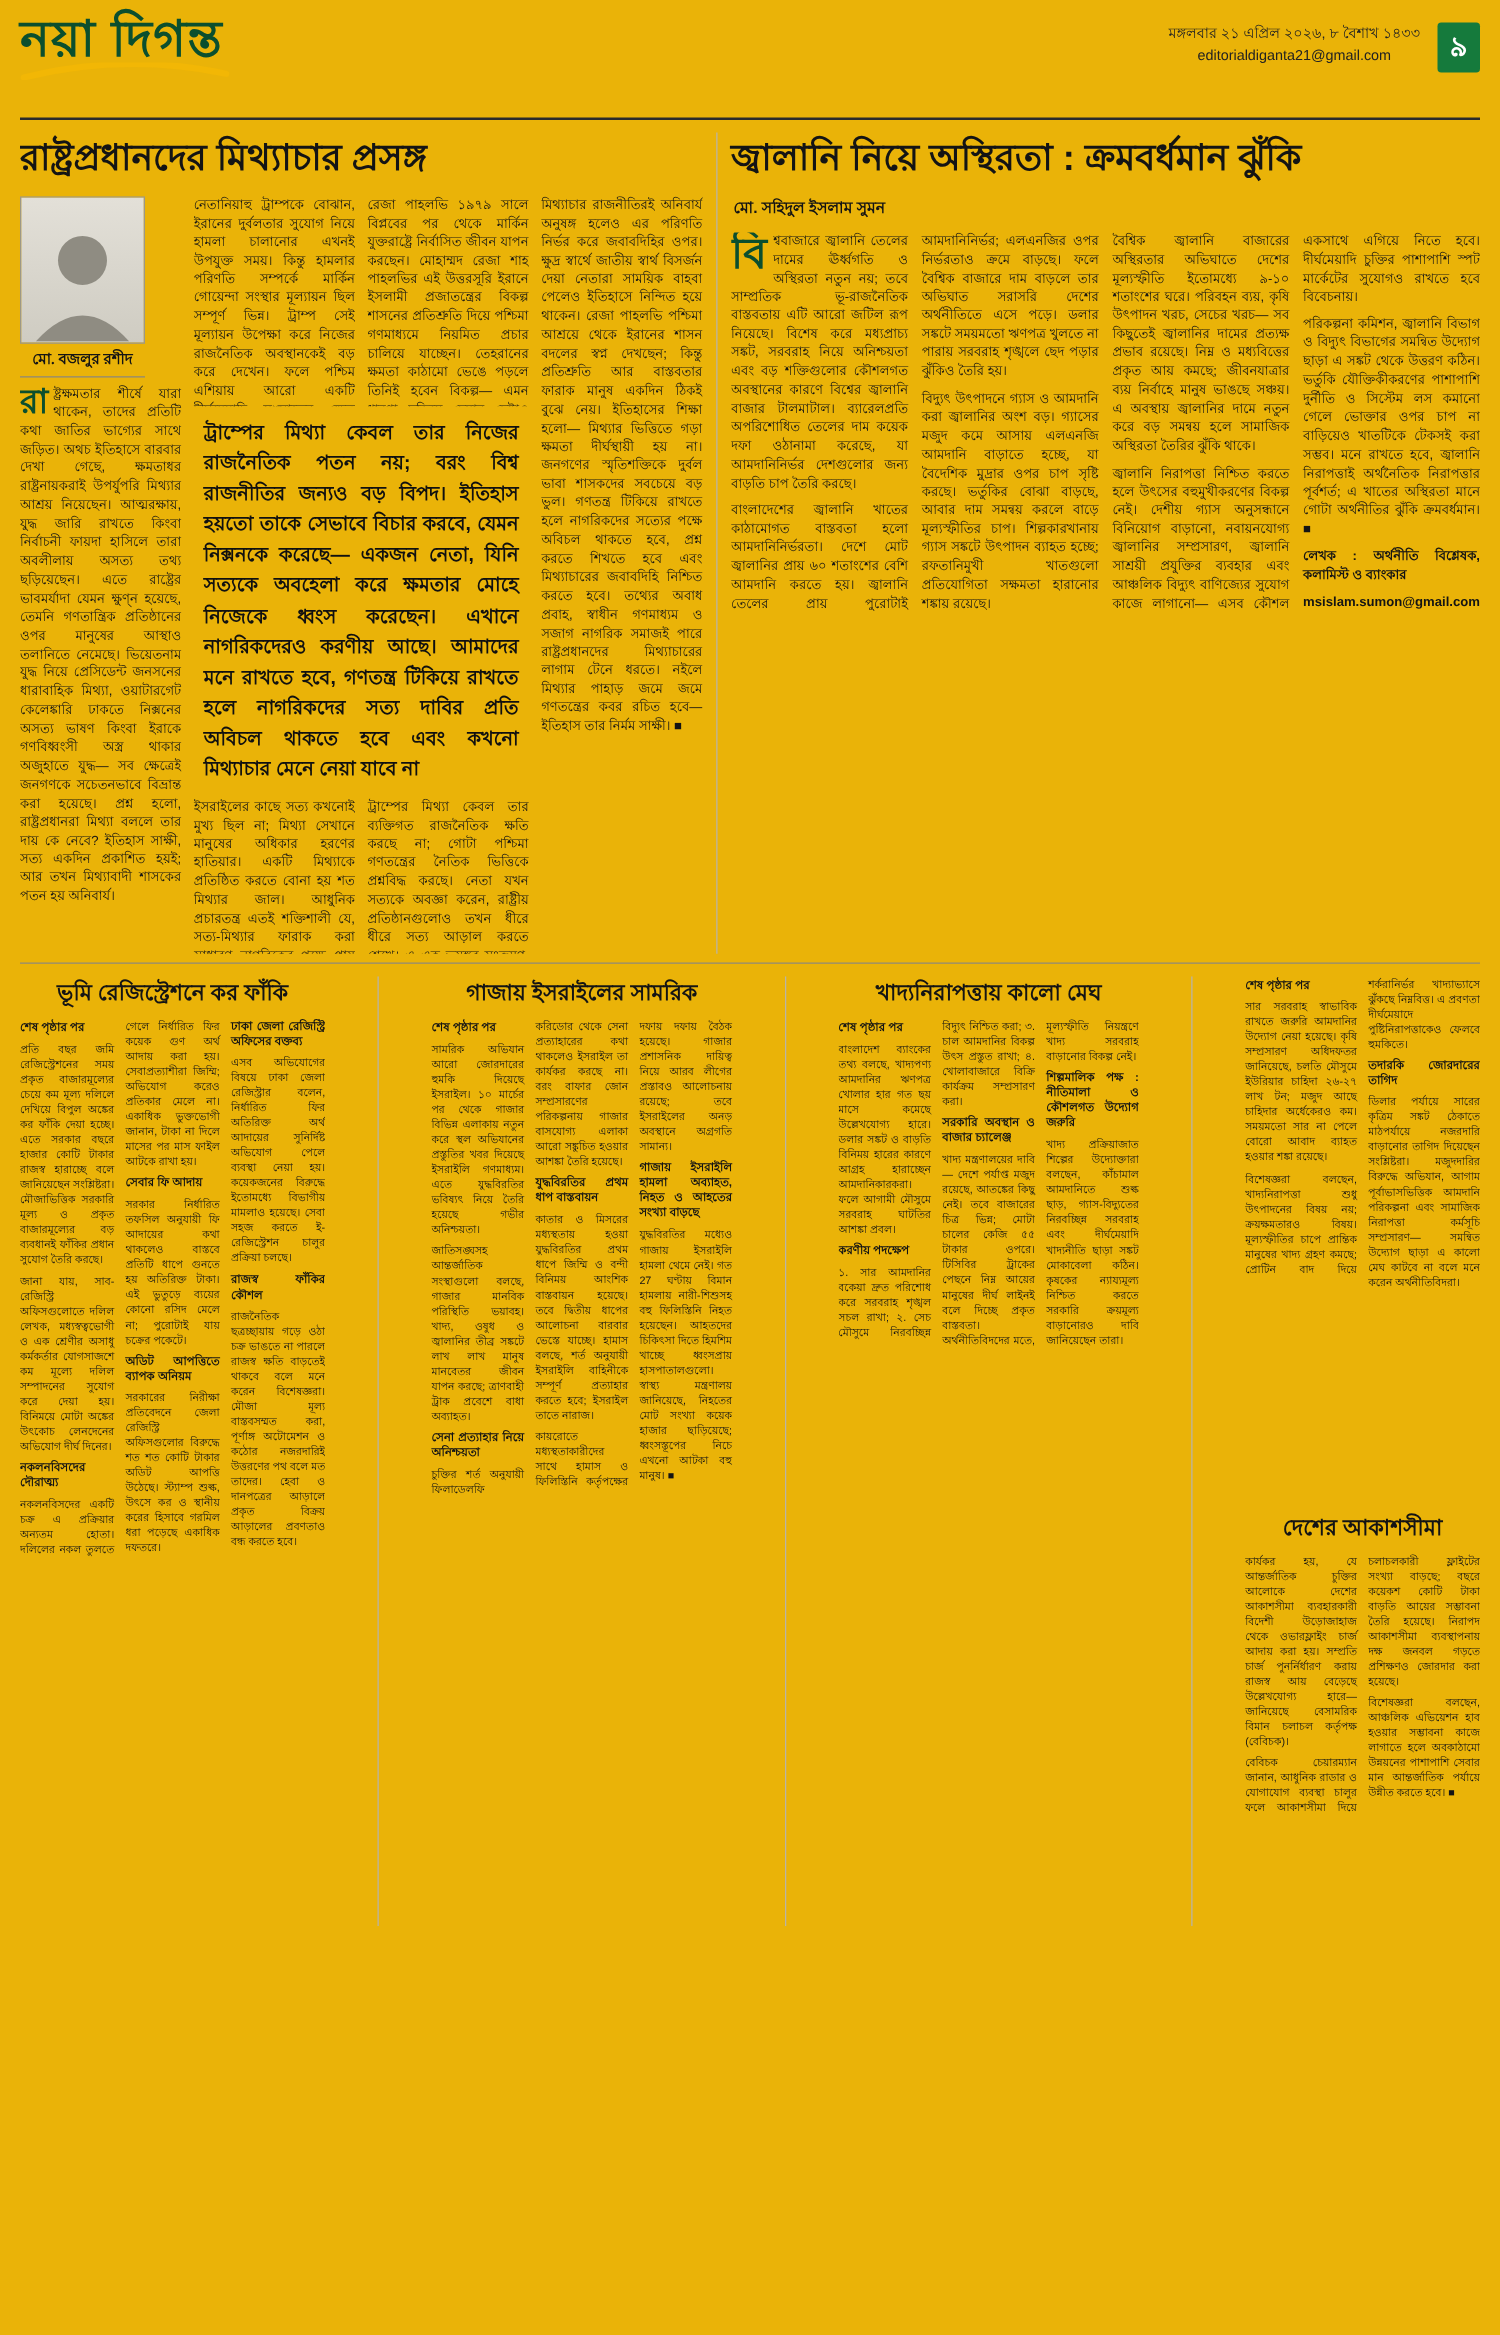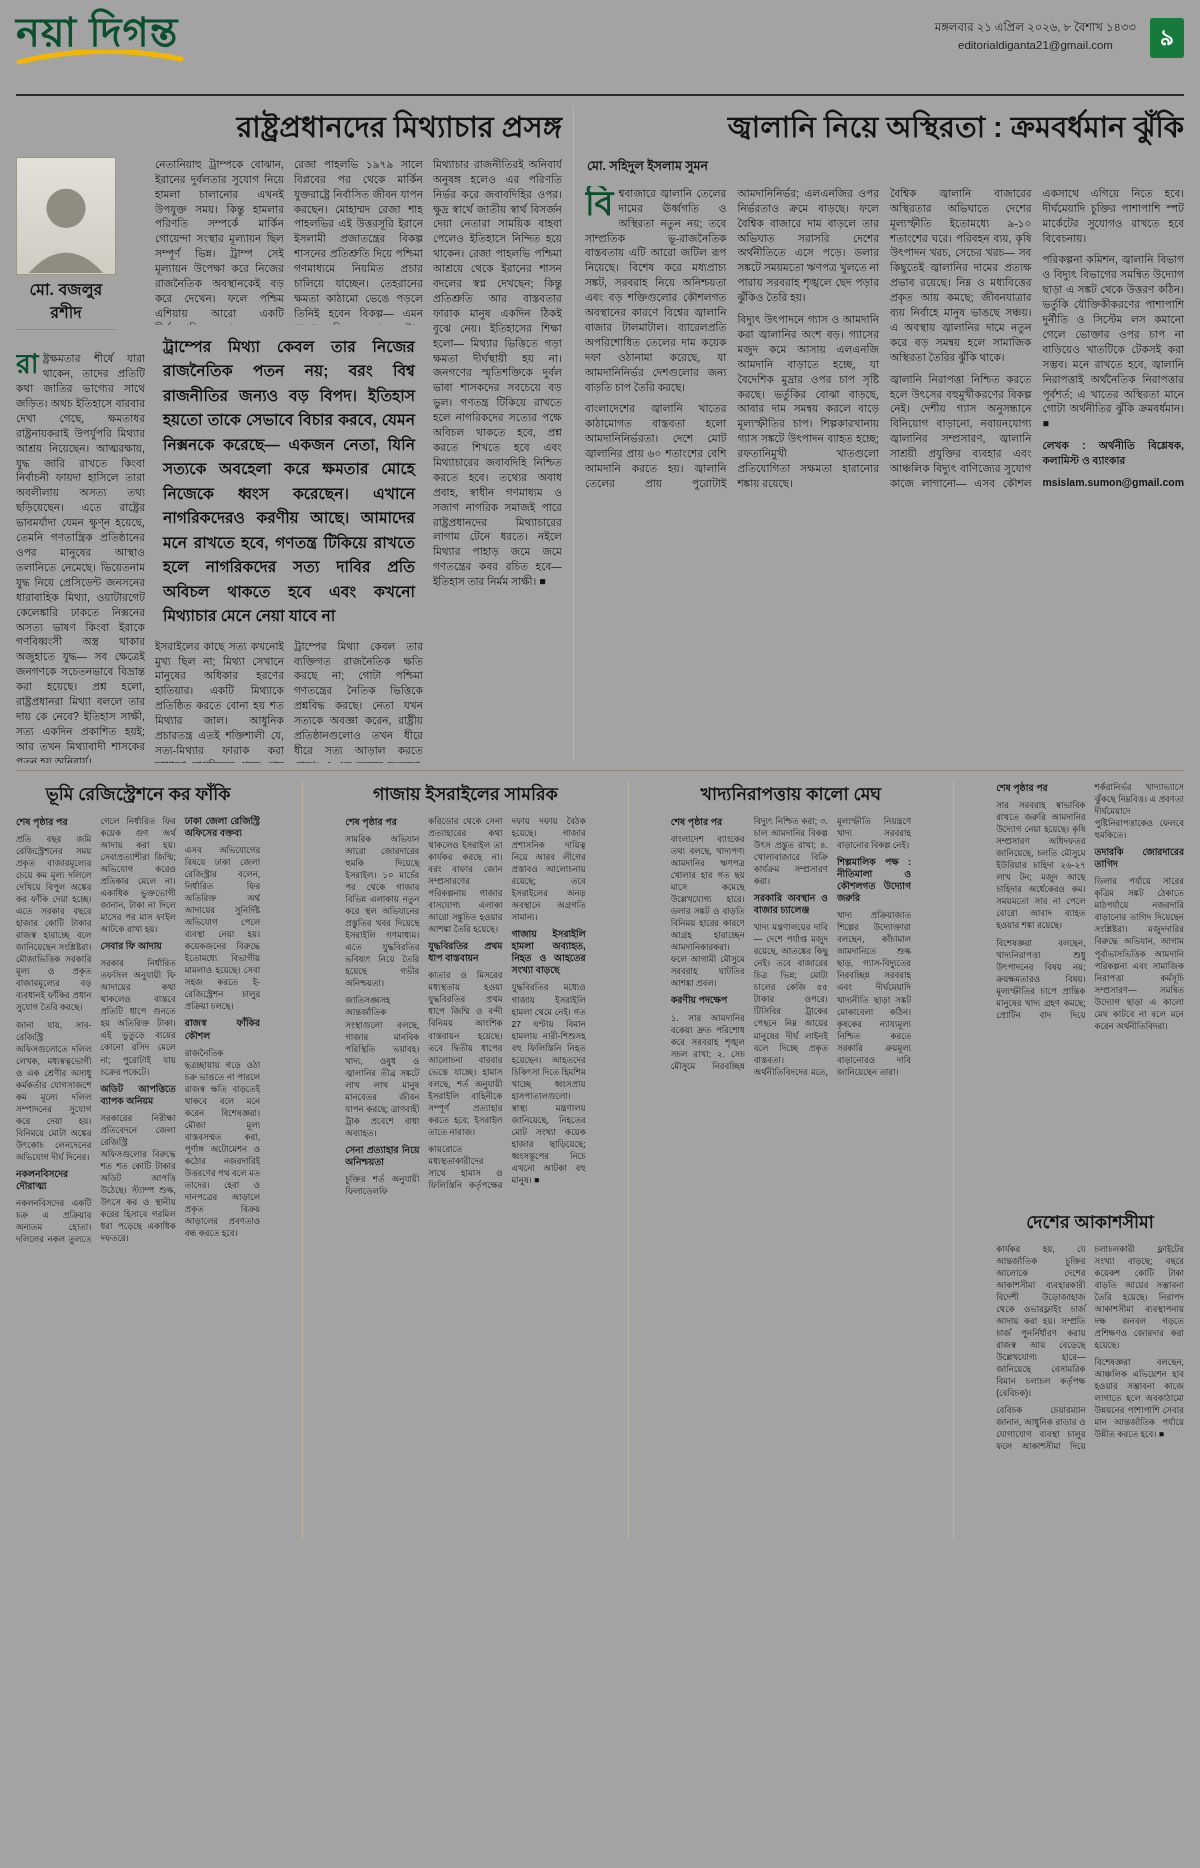--- a/index.html
+++ b/index.html
@@ -1,19 +1,19 @@
 <!DOCTYPE html>
 <html><head>
 <meta charset="utf-8">
 <style>
   * { box-sizing: border-box; margin: 0; padding: 0; }
   html, body { background: #ffffff; }
   .page {
     width: 1200px; height: 1868px; margin: 0 auto; position: relative;
-    background: #a3a3a3; color: #141414;
+    background: #eab308; color: #141414;
     font-family: "Liberation Sans", "DejaVu Sans", sans-serif;
     padding: 10px 16px; overflow: hidden;
   }
   
   .masthead { display: flex; justify-content: space-between; align-items: flex-start; height: 82px; }
   .logo { display: inline-block; }
   .logo-text { font-size: 40px; font-weight: bold; color: #0b4f2e; letter-spacing: 1px; line-height: 1.1; display: block; }
   .swoosh { display: block; margin-top: -4px; }
   .mast-right { display: flex; align-items: flex-start; gap: 14px; margin-top: 8px; }
   .mast-lines { text-align: center; font-size: 11.5px; line-height: 1.6; color: #222; }
@@ -23,38 +23,38 @@
     font-size: 22px; font-weight: bold;
   }
   .header-rule { border-top: 2px solid #2b2b2b; margin: 2px 0 0; }
 
   
   .top-section {
     display: grid; grid-template-columns: 1fr 1px 1fr; column-gap: 11px;
     padding: 10px 0 8px; height: 672px; overflow: hidden;
   }
   .vrule { background: #b9b4a6; width: 1px; }
-  .headline-1 { font-size: 29px; font-weight: bold; text-align: right; padding: 4px 0 12px; line-height: 1.2; }
+  .headline-1 { font-size: 29px; font-weight: bold; text-align: left; padding: 4px 0 12px; line-height: 1.2; }
 
   .lies-grid {
     display: grid; grid-template-columns: repeat(4, 1fr); column-gap: 10px;
     grid-template-areas: "c1 c2t c3t c4" "c1 q q c4" "c1 c2b c3b c4";
     grid-template-rows: 168px minmax(0,auto) minmax(0,1fr);
     height: 606px; overflow: hidden;
     font-size: 10.5px; line-height: 1.42; text-align: justify;
   }
   .cell { overflow: hidden; }
   .a-c1 { grid-area: c1; } .a-c2t { grid-area: c2t; } .a-c3t { grid-area: c3t; }
   .a-q { grid-area: q; } .a-c2b { grid-area: c2b; } .a-c3b { grid-area: c3b; } .a-c4 { grid-area: c4; }
   .photo {
     width: 100px; height: 118px; background: linear-gradient(180deg,#e3e0d8 0%,#cfccc2 100%);
     border: 1px solid #9c9888; display: flex; align-items: flex-end; justify-content: center; overflow: hidden;
   }
   .photo-byline {
-    font-weight: bold; font-size: 16px; padding: 4px 0 5px; border-bottom: 1px solid #8c887a; margin-bottom: 21px; width: 100px; text-align: center;
+    font-weight: bold; font-size: 12px; padding: 4px 0 5px; border-bottom: 1px solid #8c887a; margin-bottom: 6px; width: 100px; text-align: center; font-family: Liberation Serif, serif;
   }
   .dropcap { float: left; font-size: 27px; line-height: 0.95; font-weight: bold; padding: 1px 4px 0 0; color: #0b4f2e; }
   .pull-quote {
     font-size: 15.5px; font-weight: bold; line-height: 1.58; color: #101010;
     padding: 10px 8px; text-align: justify;
   }
   .writer-note { font-weight: bold; margin-top: 6px; }
 
   .fuel-byline { font-weight: bold; font-size: 12.5px; padding: 0 2px 9px; }
   .fuel-body {

